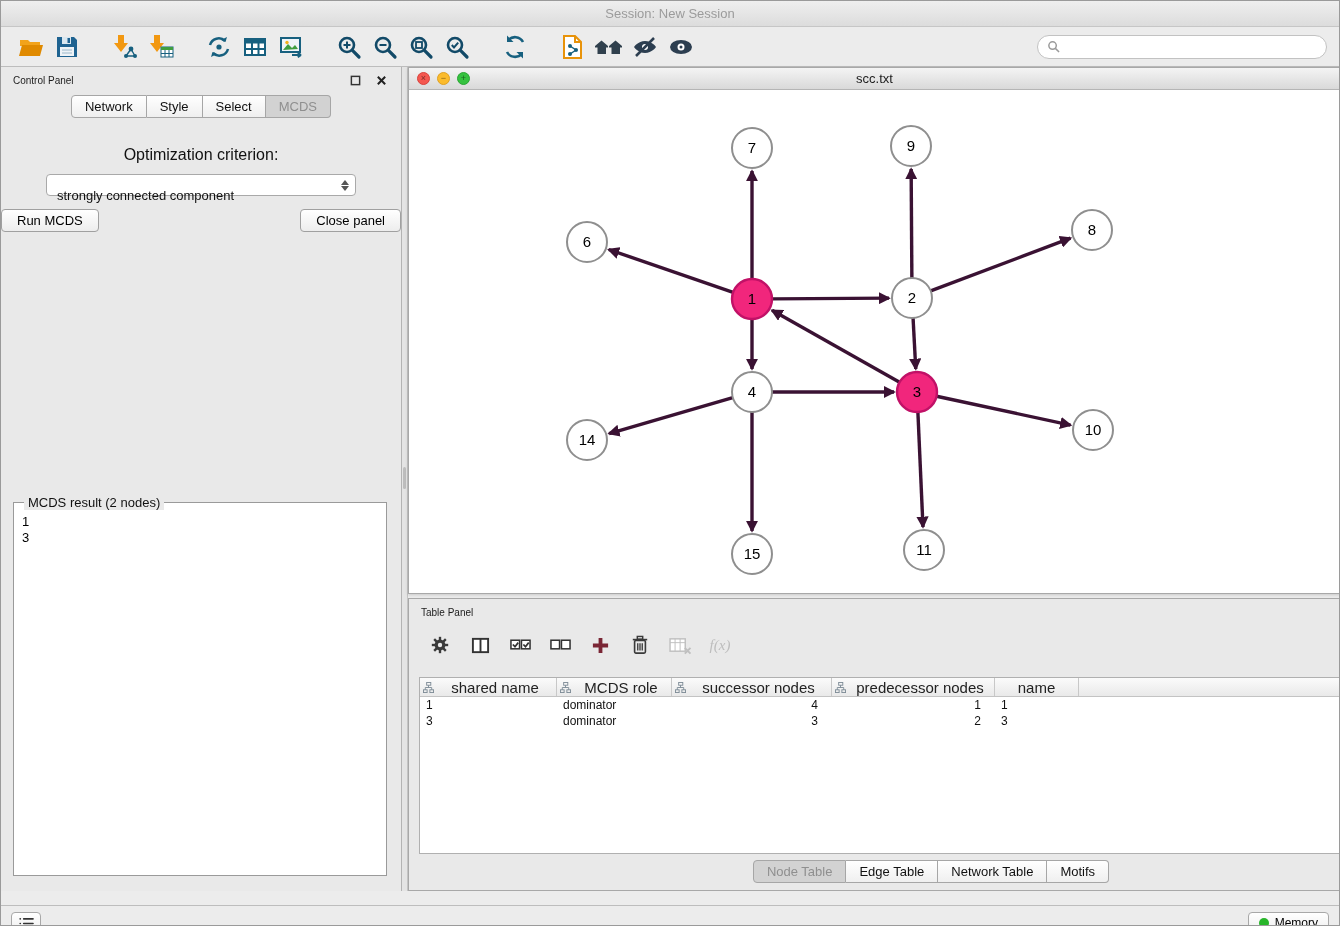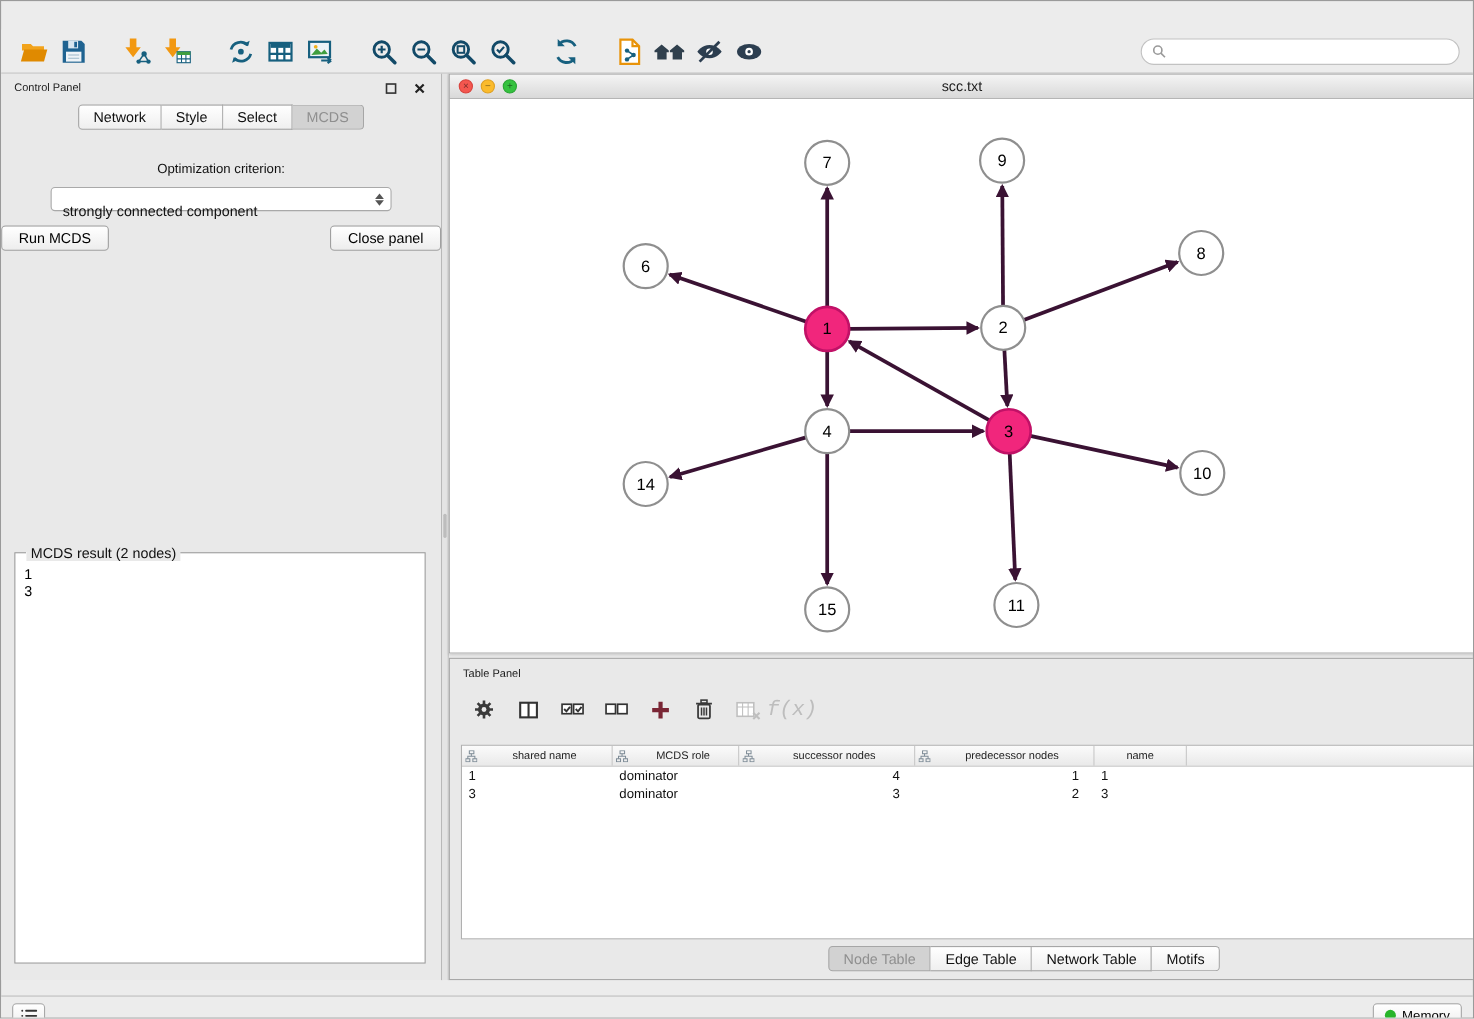--- a/index.html
+++ b/index.html
@@ -50,21 +50,21 @@
     background:transparent; border:none; cursor:pointer; }
   .seg-tabs { display:flex; justify-content:center; margin-top:2px; }
   .seg {
     font-size:13px; padding:3px 13px; background:linear-gradient(#ffffff,#efefef);
     border:1px solid #a6a6a6; border-left:none; cursor:pointer; color:#111;
     font-family:"Liberation Sans", sans-serif;
   }
   .seg:first-child { border-left:1px solid #a6a6a6; border-radius:4px 0 0 4px; }
   .seg:last-child { border-radius:0 4px 4px 0; }
   .seg.active { background:#d2d2d2; color:#8f8f8f; }
-  .opt-label { text-align:center; font-size:12px; margin-top:28px; color:#111; }
+  .opt-label { text-align:center; font-size:16px; margin-top:28px; color:#111; }
   .dropdown {
     width:310px; height:22px; margin:10px auto 0 auto; background:#fff;
     border:1px solid #a9a9a9; border-radius:4px;
     display:flex; align-items:center; padding:0 6px 0 10px; font-size:13px; cursor:pointer;
   }
   .dropdown .dd-text { flex:1;margin-top:20px; }
   .dd-arrows { display:flex; flex-direction:column; gap:1px; align-items:center; }
   .dd-arrows i { display:block; width:0; height:0; border-left:4px solid transparent; border-right:4px solid transparent; }
   .dd-arrows .up { border-bottom:5px solid #555; }
   .dd-arrows .down { border-top:5px solid #555; }
@@ -112,29 +112,29 @@
   
   .table-panel {
     position:absolute; left:407px; top:597px; width:1046px; bottom:34px;
     background:#e9e9e9; border:1px solid #a8a8a8;
   }
   .tp-toolbar { display:flex; align-items:center; gap:10px; padding:7px 0 7px 16px; }
   .tp-btn {
     width:30px; height:26px; border:none; background:transparent; cursor:pointer;
     display:flex; align-items:center; justify-content:center;
   }
-  .fx-label { font-size:19px; font-style:italic; color:#bdbdbd; font-family:Liberation Mono, monospace; }
+  .fx-label { font-size:15px; font-style:italic; color:#bdbdbd; font-family:Liberation Serif, serif; }
   .data-table {
     position:absolute; left:10px; right:10px; top:78px; height:177px;
     background:#fff; border:1px solid #b0b0b0; overflow:hidden;
   }
   .thead { display:flex; height:19px; background:linear-gradient(#fbfbfb,#e9e9e9); border-bottom:1px solid #c3c3c3; }
   .th {
     display:flex; align-items:center; gap:3px; padding:0 3px;
-    border-right:1px solid #c8c8c8; font-size:10px; color:#222;
+    border-right:1px solid #c8c8c8; font-size:15px; color:#222;
   }
   .th .th-label { flex:1; text-align:center; }
   .c0 { width:137px; } .c1 { width:115px; } .c2 { width:160px; } .c3 { width:163px; } .c4 { width:84px; }
   .cfill { flex:1; border-right:none; }
   .trow { display:flex; height:16px; font-size:12px; align-items:center; }
   .td { padding:0 6px; overflow:hidden; white-space:nowrap; }
   .td.num { text-align:right; padding-right:14px; }
   .tp-tabs {
     position:absolute; bottom:7px; left:0; right:0; display:flex; justify-content:center;
   }
@@ -154,20 +154,21 @@
     display:flex; align-items:center; gap:6px; font-size:12px; cursor:pointer;
     font-family:"Liberation Sans", sans-serif;
   }
   .memory-btn .dot { width:10px; height:10px; border-radius:50%; background:#28b52a; }
 </style>
 </head>
 <body>
 
 <div class="app">
 
+  <div class="titlebar">Session: New Session</div>
 
   <div class="toolbar">
     <button class="tbtn">
       <svg width="27" height="24" viewBox="0 0 27 24">
           <path d="M2 5h8l2 2h10v4H2z" fill="#f2a31b"></path>
           <path d="M25 10l-3 11H1l3-11z" fill="#e08a00"></path>
         </svg>
     </button>
     <button class="tbtn">
       <svg width="24" height="24" viewBox="0 0 24 24">

